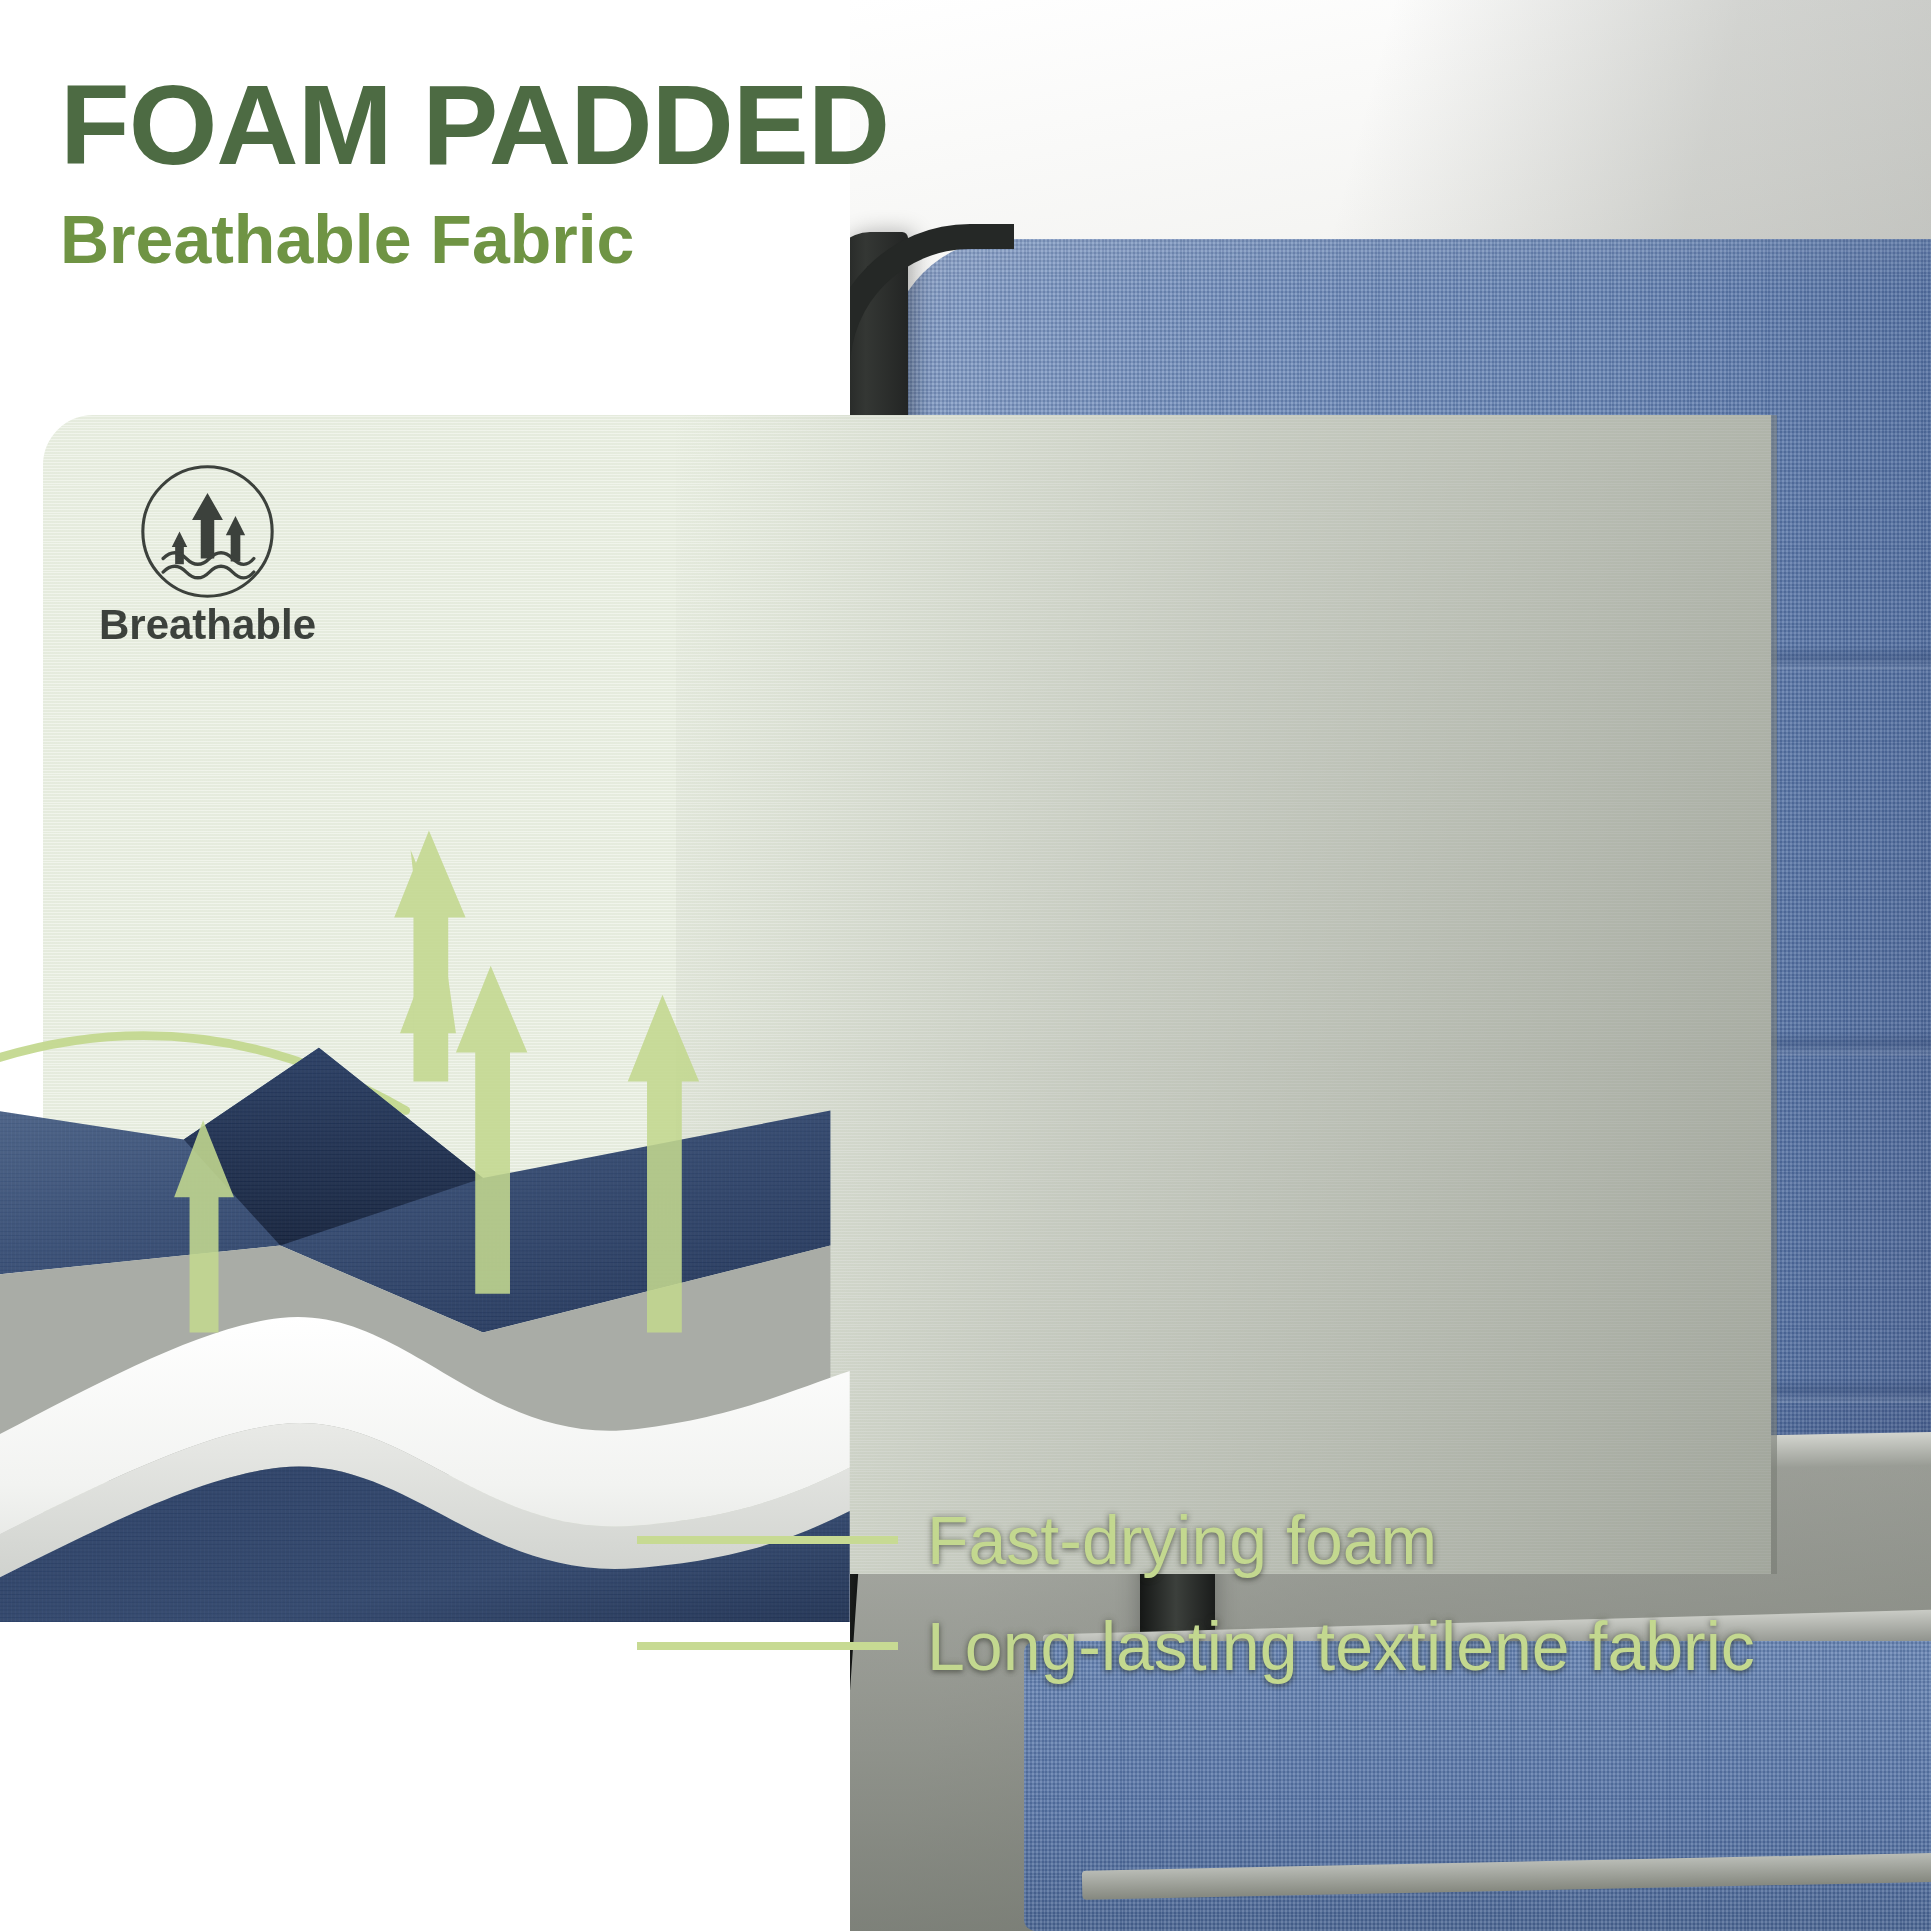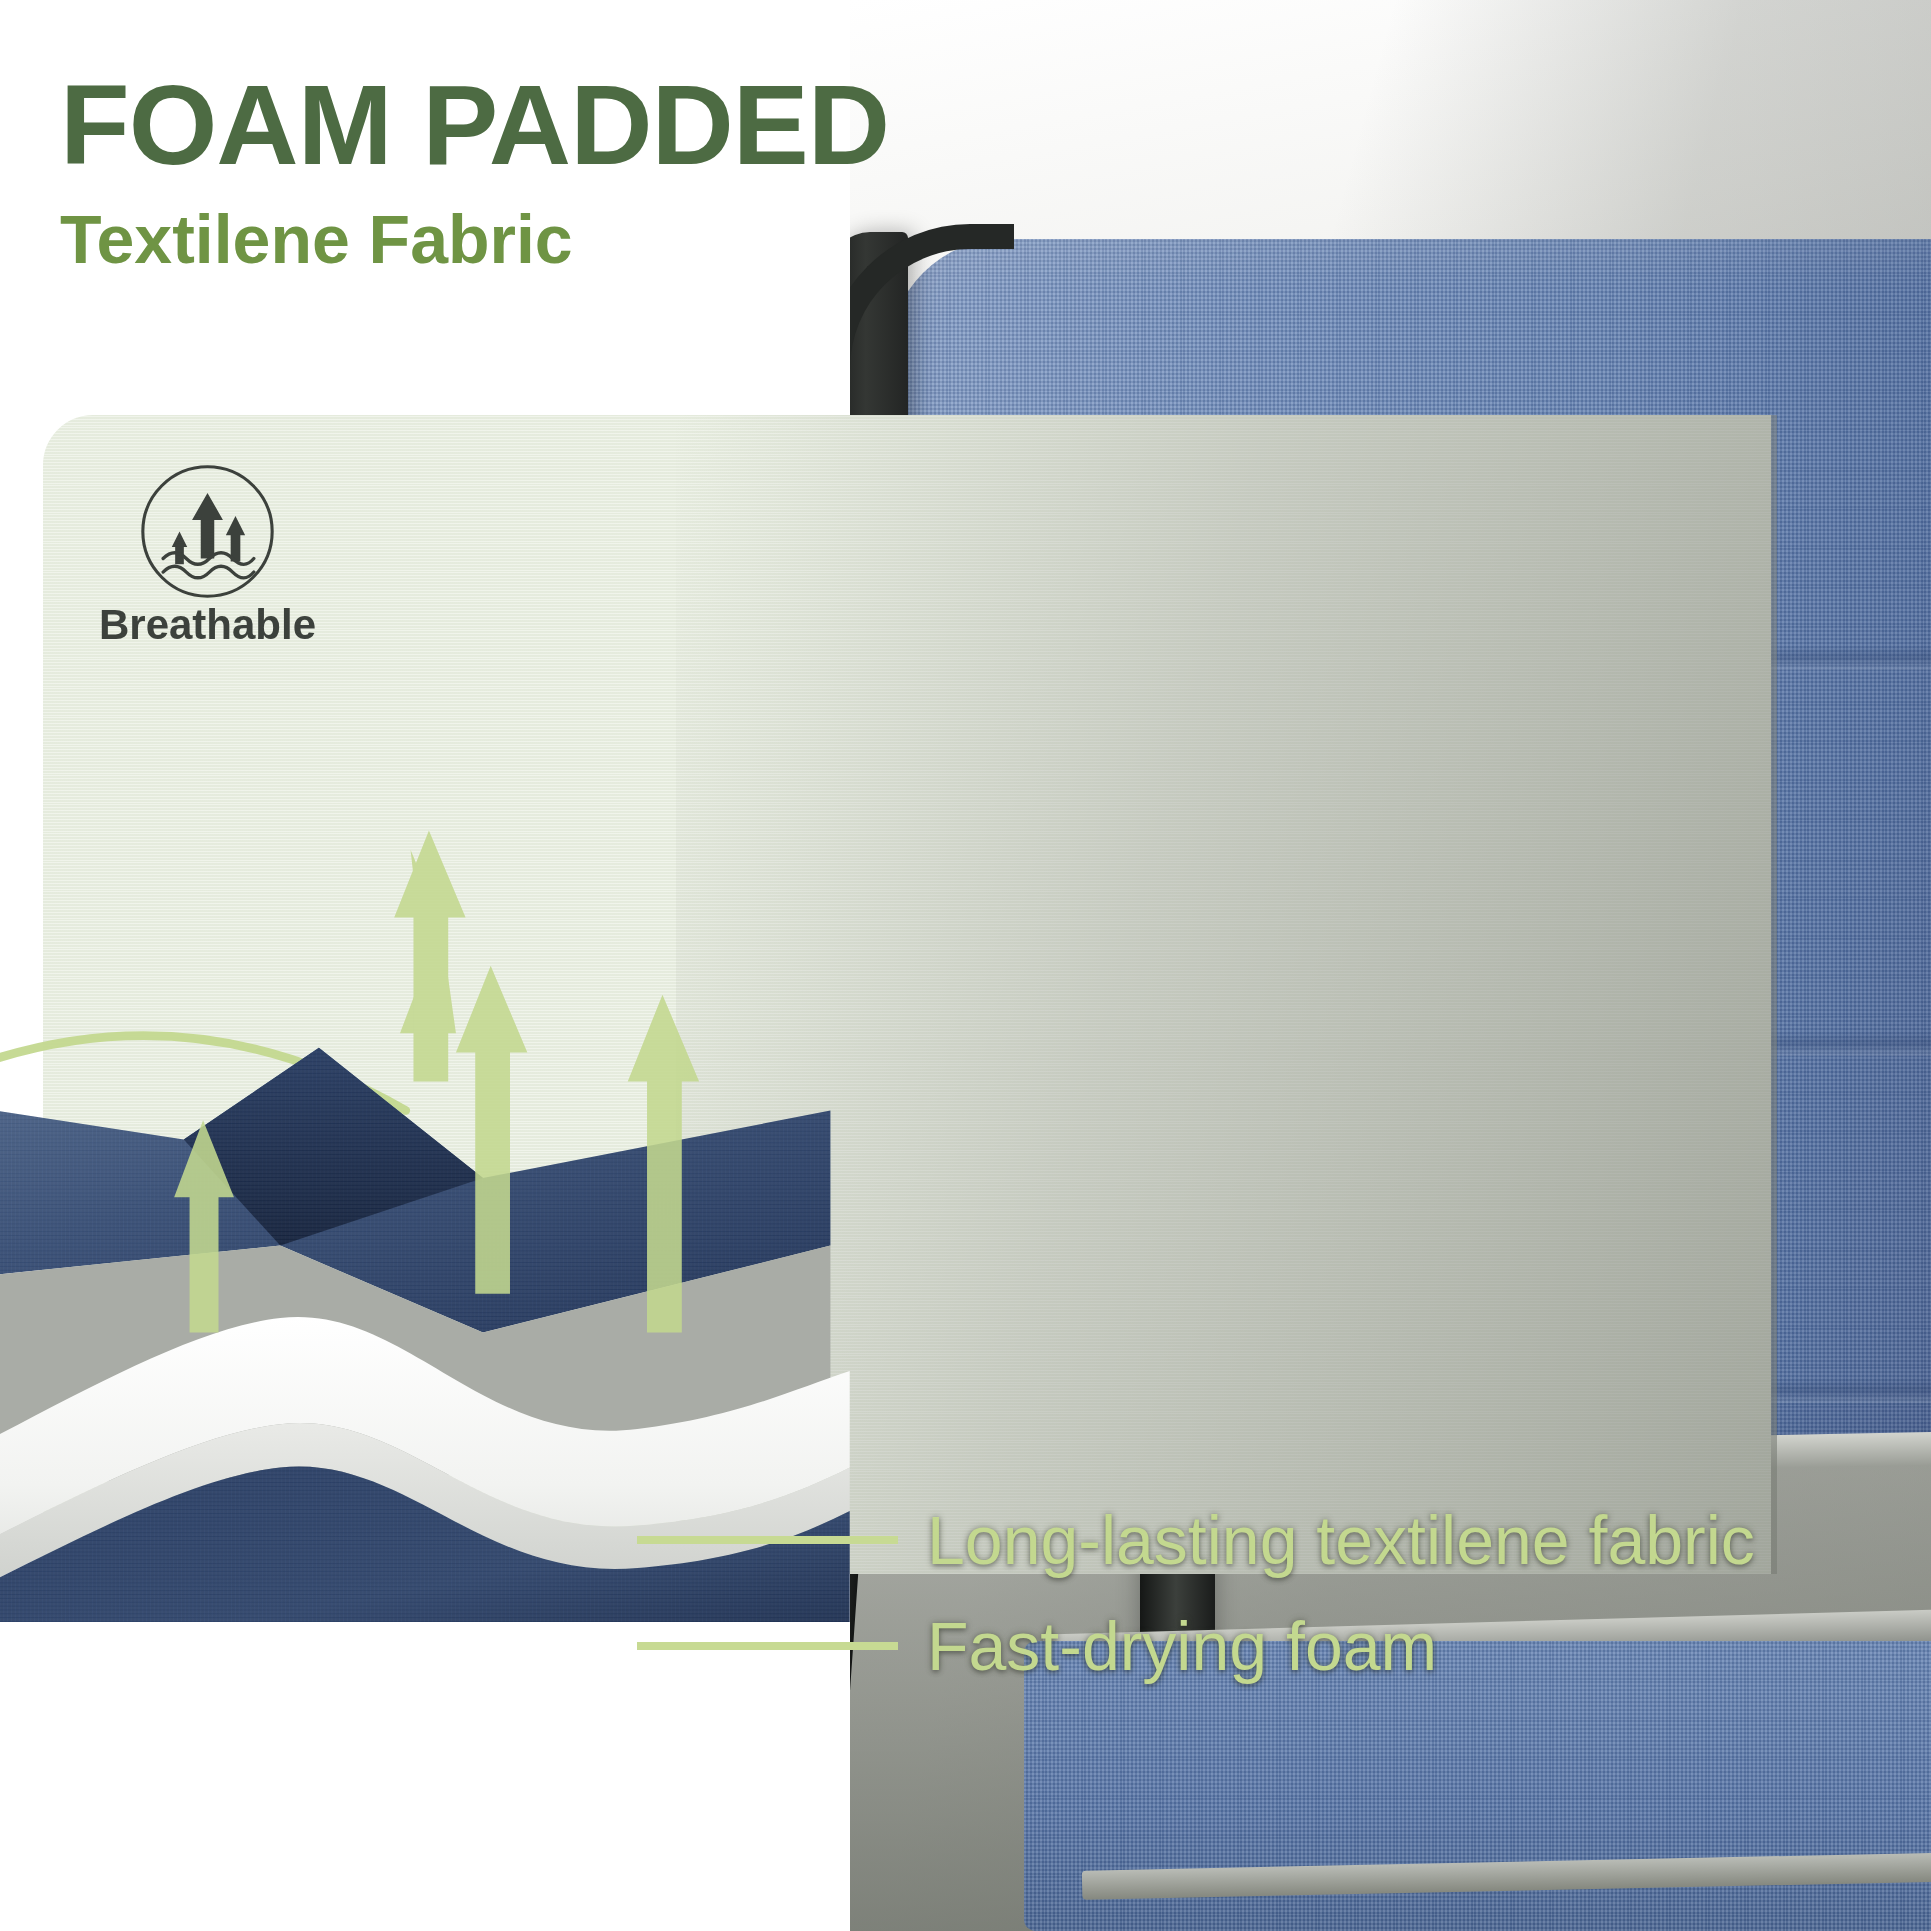--- a/index.html
+++ b/index.html
@@ -135,21 +135,21 @@
     <div class="seat-rail2"></div>
   </div>
 
   <div class="sage-panel">
     <div class="sage-panel-tex"></div>
   </div>
   <div class="sage-shade"></div>
 
   <div class="headline">
     <div class="title">FOAM PADDED</div>
-    <div class="subtitle">Textilene Fabric</div>
+    <div class="subtitle">Breathable Fabric</div>
   </div>
 
   <div class="features">
 
     <div class="feature">
       <span class="f-icon">
         <svg viewBox="0 0 144 144" width="139" height="139">
           <circle cx="72" cy="72" r="67" fill="none" stroke="#3c413c" stroke-width="3.2"></circle>
 
           <path d="M72 32 L88 60 H79 V100 H65 V60 H56 Z" fill="#3c413c"></path>
@@ -229,22 +229,22 @@
         <path d="M548 130 L584 40 L622 130 L604 130 L604 300 L568 300 L568 130 Z"></path>
         <path d="M612 270 L648 180 L686 270 L668 270 L668 520 L632 520 L632 270 Z"></path>
         <path d="M790 300 L826 210 L864 300 L846 300 L846 560 L810 560 L810 300 Z"></path>
       </g>
     </svg>
   </div>
 
   <div class="callouts">
     <div class="callout">
       <span class="leader"></span>
-      <span class="co-text">Long-lasting textilene fabric</span>
+      <span class="co-text">Fast-drying foam</span>
     </div>
     <div class="callout">
       <span class="leader"></span>
-      <span class="co-text">Fast-drying foam</span>
+      <span class="co-text">Long-lasting textilene fabric</span>
     </div>
   </div>
 
 </div>
 
 
 </body></html>

